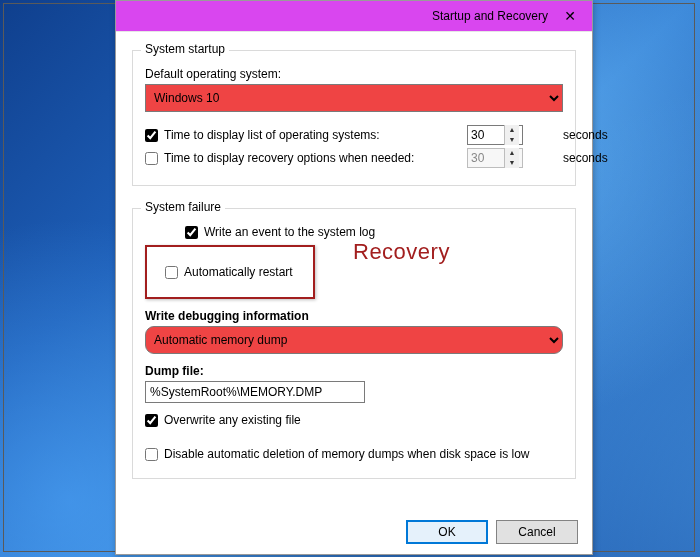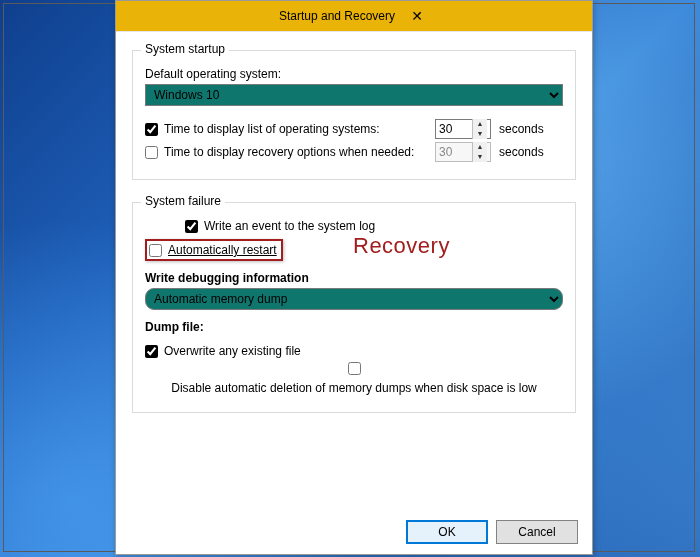--- a/index.html
+++ b/index.html
@@ -40,24 +40,24 @@
     height: 555px;
     background: #ffffff;
     border: 1px solid #9a9a9a;
     box-shadow: 1px 2px 6px rgba(0,0,0,0.25);
     box-sizing: border-box;
   }
   .titlebar {
     height: 30px;
     display: flex;
     align-items: center;
-    justify-content: center;
+    justify-content: flex-end;
     padding: 0 0 0 10px;
     border-bottom: 1px solid #e6e6e6;
-    background: #eab308;
+    background: #d946ef;
   }
   .titlebar .title {
     font-size: 12px;
   }
   .titlebar .close {
     width: 44px;
     height: 30px;
     display: flex;
     align-items: center;
     justify-content: center;
@@ -77,23 +77,23 @@
     position: absolute;
     top: -9px;
     left: 8px;
     background: #fff;
     padding: 0 4px;
     font-size: 12px;
   }
   .label { font-size: 12px; }
   select.win {
     width: 100%;
-    height: 22px;
+    height: 28px;
     border: 1px solid #7a7a7a;
-    background: #0f766e;
+    background: #ef4444;
     font-size: 12px;
     padding: 0 4px;
     box-sizing: border-box;
   }
   .checkbox {
     display:flex;
     align-items:center;
     gap:6px;
     font-size:12px;
     margin: 3px 0;
@@ -125,20 +125,21 @@
     width:14px; height:10px; font-size:7px; line-height:10px;
     text-align:center; color:#333;
     background:#f0f0f0;
   }
   .afterlabel { margin-left:8px; font-size:12px; }
   .timing-row {
     display:grid;
     grid-template-columns: 290px 56px auto;
     align-items:center;
     margin:3px 0;
+    gap:32px;
   }
   .group-failure .label-block { margin:6px 0 3px 0;font-weight:bold; }
   .dumpselect { width: 270px; border-radius: 9px; }
   .dumpfile {
     width: 220px; height:22px; border:1px solid #7a7a7a;
     font-size:12px; padding:2px 4px; box-sizing:border-box;
   }
   .highlight {
     border: 2px solid #a21e1e;
     padding: 2px 4px 2px 2px;
@@ -234,41 +235,42 @@
     <div class="groupbox group-failure" style="margin-top:22px;">
       <div class="group-legend">System failure</div>
 
       <label class="checkbox" style="margin-top:4px;padding-left:40px;">
         <input type="checkbox" checked="" style="">
         <span>Write an event to the system log</span>
       </label>
 
       <div style="position:relative; margin-top:6px;">
         <span class="highlight">
-          <label class="checkbox" style="margin:0;text-decoration:underline;">
+          <label class="checkbox" style="margin:16px;">
             <input type="checkbox" style="">
             <span>Automatically restart</span>
           </label>
         </span>
         <span class="annot" style="left:208px; top:-6px;">Recovery</span>
       </div>
 
       <div class="label label-block" style="margin-top:10px;">Write debugging information</div>
       <select class="win dumpselect">
         <option>Automatic memory dump</option>
       </select>
 
       <div class="label label-block" style="margin-top:10px;">Dump file:</div>
+      <input class="dumpfile" type="text" value="%SystemRoot%\MEMORY.DMP" style="">
 
       <label class="checkbox" style="margin-top:10px;">
         <input type="checkbox" checked="" style="">
         <span>Overwrite any existing file</span>
       </label>
 
-      <label class="checkbox" style="margin-top:4px;flex-direction:column;">
+      <label class="checkbox" style="margin-top:20px;">
         <input type="checkbox" style="">
         <span>Disable automatic deletion of memory dumps when disk space is low</span>
       </label>
     </div>
   </div>
 
   <div class="footer">
     <div class="btn primary">OK</div>
     <div class="btn">Cancel</div>
   </div>

